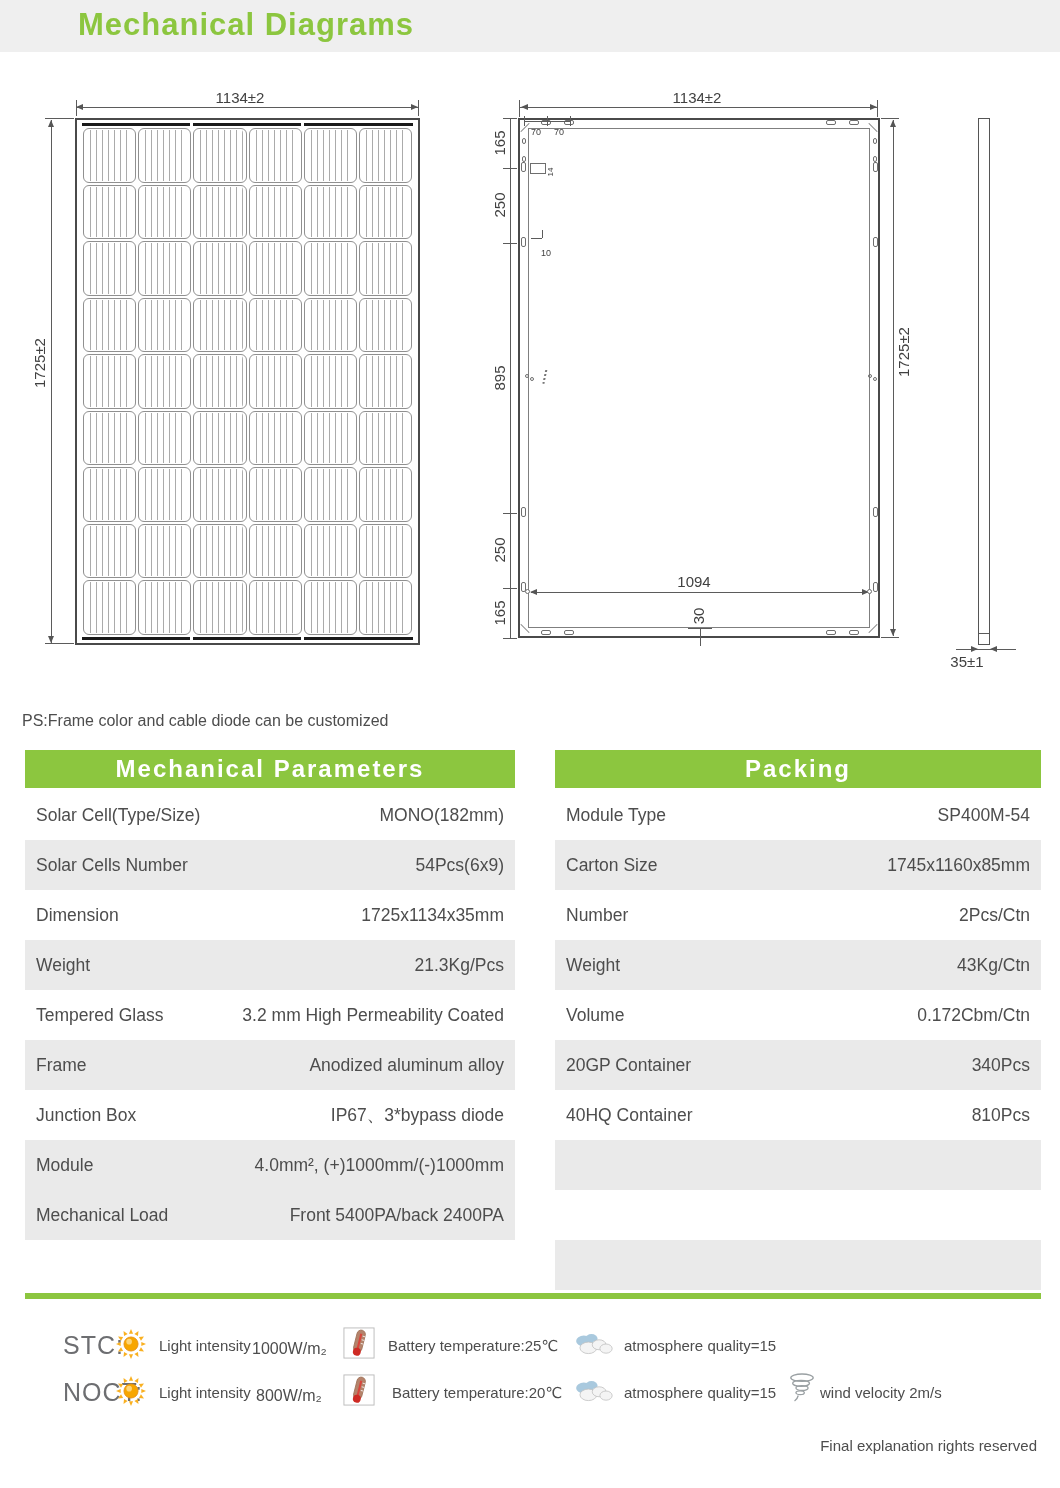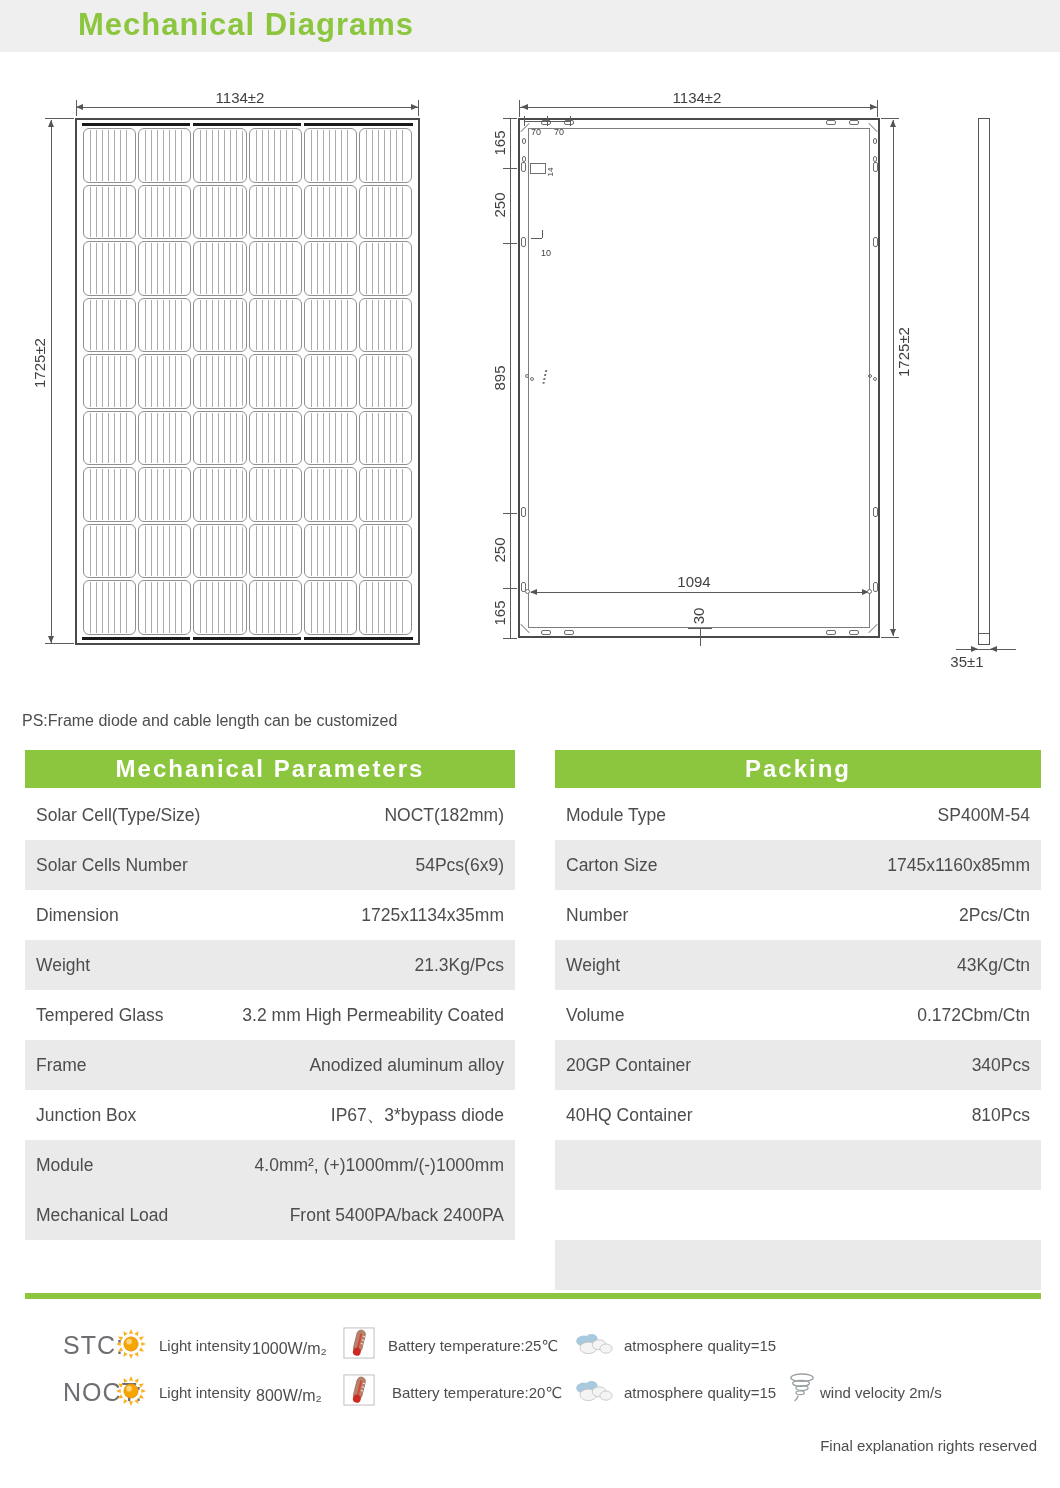--- a/index.html
+++ b/index.html
@@ -233,28 +233,28 @@
   <div class="hline" style="left:688px;top:628px;width:24px;"></div>
   <div class="vline" style="left:700px;top:628px;height:18px;"></div>
 
   <div class="side-frame"></div>
   <div class="hline" style="left:979px;top:633px;width:10px;"></div>
   <div class="hline" style="left:956px;top:649px;width:60px;"></div>
   <div class="arr arr-r" style="left:971px;top:646px;"></div>
   <div class="arr arr-l" style="left:990px;top:646px;"></div>
   <div class="dimlabel" style="left:967px;top:661px;">35±1</div>
 
-  <div class="note">PS:Frame diode and cable length can be customized</div>
+  <div class="note">PS:Frame color and cable diode can be customized</div>
 
   <div class="table" id="mech-table">
     <div class="thead">Mechanical Parameters</div>
     <div id="mech-rows">
         <div class="trow">
           <span>Solar Cell(Type/Size)</span>
-          <span>NOCT(182mm)</span>
+          <span>MONO(182mm)</span>
         </div>
         <div class="trow alt">
           <span>Solar Cells Number</span>
           <span>54Pcs(6x9)</span>
         </div>
         <div class="trow">
           <span>Dimension</span>
           <span>1725x1134x35mm</span>
         </div>
         <div class="trow alt">

